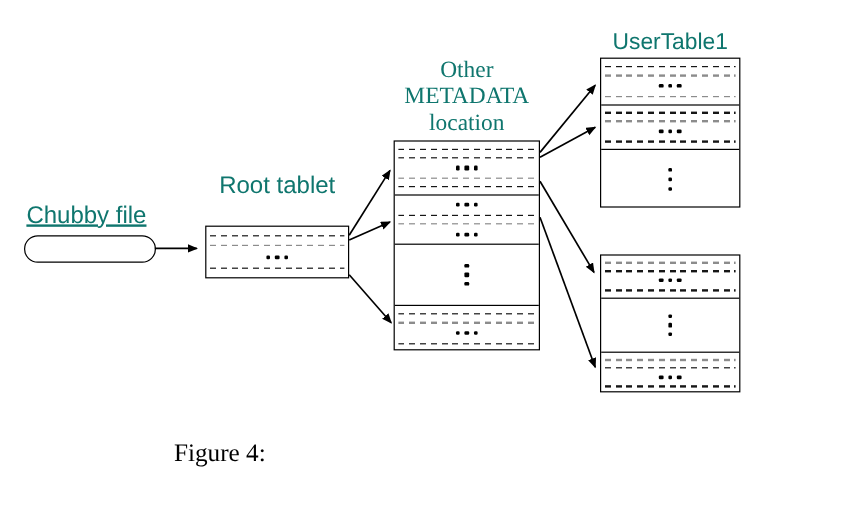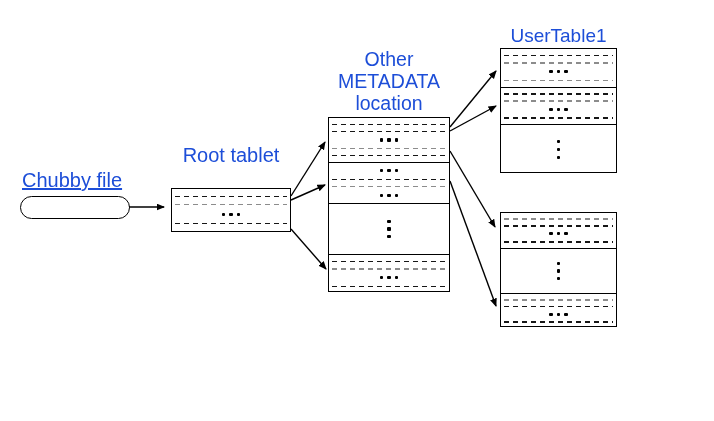--- a/index.html
+++ b/index.html
@@ -1,37 +1,37 @@
 <!DOCTYPE html>
 <html><head>
 <meta charset="utf-8">
 <style>
   html,body{margin:0;padding:0;background:#fff;}
   #canvas{
     position:relative;width:714px;height:421px;background:#ffffff;
     font-family:"Liberation Sans",sans-serif;color:#000;overflow:hidden;
   }
   .abs{position:absolute;}
-  .diagram-label{color:#1d4ed8;white-space:nowrap;}
+  .diagram-label{color:#0f766e;white-space:nowrap;}
   .center{text-align:center;}
 
   
   #chubby-shape{
     left:20px;top:196px;width:108px;height:21px;
     border:1.8px solid #000;border-radius:12px;background:#fff;
   }
   #chubby-label{left:22px;top:169px;font-size:20px;text-decoration:underline;}
 
   
   #root-title{left:171px;top:144px;width:120px;font-size:20px;}
   #root-sub{left:157px;top:168px;width:148px;font-size:11.5px;color:#141414;}
   #root-box{left:171px;top:188px;width:120px;height:44px;}
 
   
-  #meta-label{left:328px;top:48px;width:122px;font-size:19.5px;line-height:22px;}
+  #meta-label{left:328px;top:48px;width:122px;font-size:19.5px;line-height:22px;font-family:Liberation Serif, serif;}
   #meta-box{left:328px;top:117px;width:122px;height:175px;}
   #meta-box .tablet-section:nth-child(1){height:44px;}
   #meta-box .tablet-section:nth-child(2){height:41px;}
   #meta-box .tablet-section:nth-child(3){height:51px;}
   #meta-box .tablet-section:nth-child(4){height:39px;}
 
   
   #ut1-label{left:500px;top:25px;width:117px;font-size:19px;}
   #ut1-box{left:500px;top:48px;width:117px;height:125px;}
   #ut1-box .tablet-section:nth-child(1){height:38px;}
@@ -217,15 +217,16 @@
     <line x1="291" y1="196" x2="325" y2="142" stroke="#000" stroke-width="1.4" marker-end="url(#ah)"></line>
     <line x1="291" y1="200" x2="325" y2="185" stroke="#000" stroke-width="1.4" marker-end="url(#ah)"></line>
     <line x1="291" y1="229" x2="326" y2="269" stroke="#000" stroke-width="1.4" marker-end="url(#ah)"></line>
     <line x1="450" y1="127" x2="496" y2="71" stroke="#000" stroke-width="1.4" marker-end="url(#ah)"></line>
     <line x1="450" y1="131" x2="496" y2="106" stroke="#000" stroke-width="1.4" marker-end="url(#ah)"></line>
     <line x1="450" y1="151" x2="495" y2="227" stroke="#000" stroke-width="1.4" marker-end="url(#ah)"></line>
     <line x1="450" y1="181" x2="496" y2="306" stroke="#000" stroke-width="1.4" marker-end="url(#ah)"></line>
   </svg>
 
   <div class="abs" id="caption">
+    <span id="caption-prefix">Figure 4:</span>
   </div>
 
 </div>
 
 </body></html>

